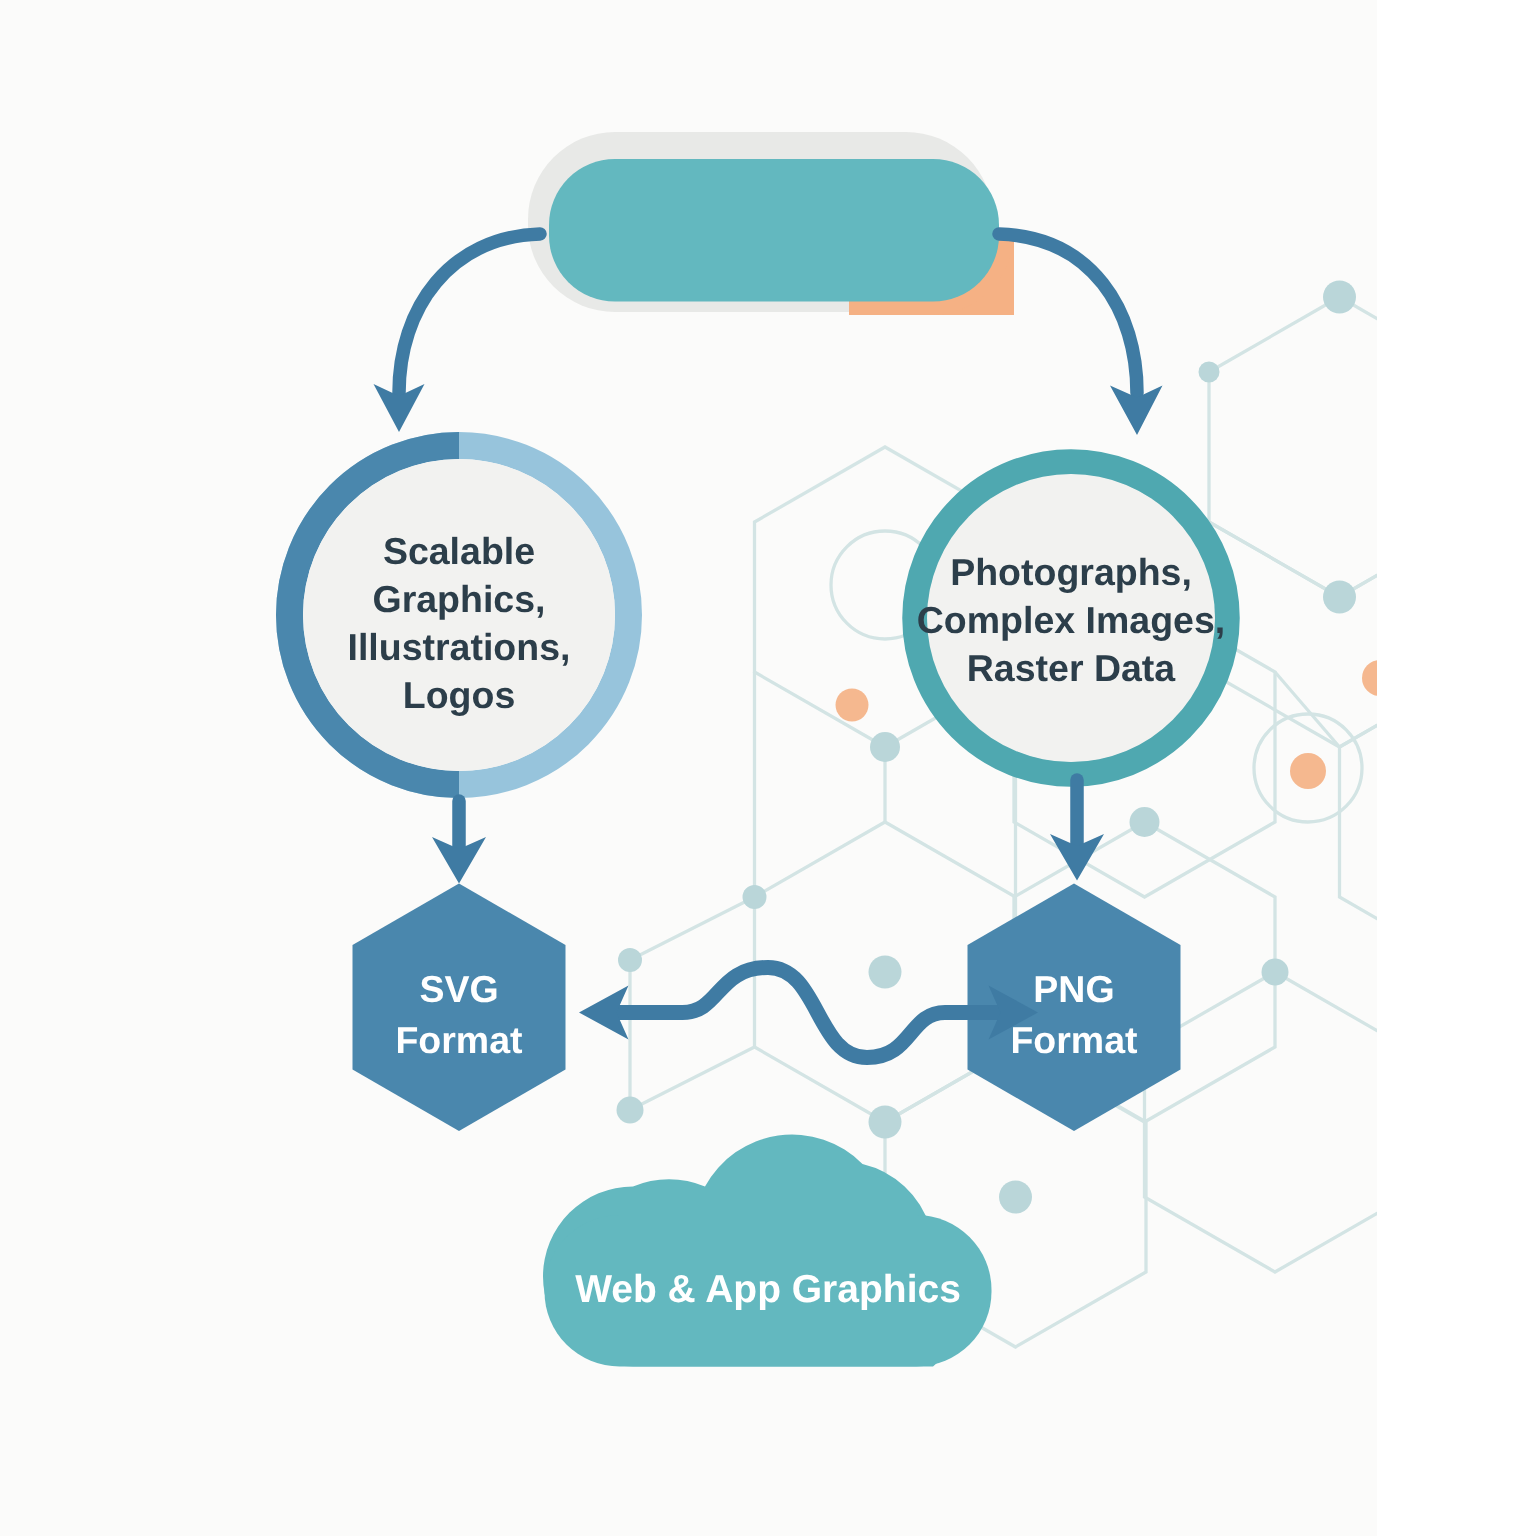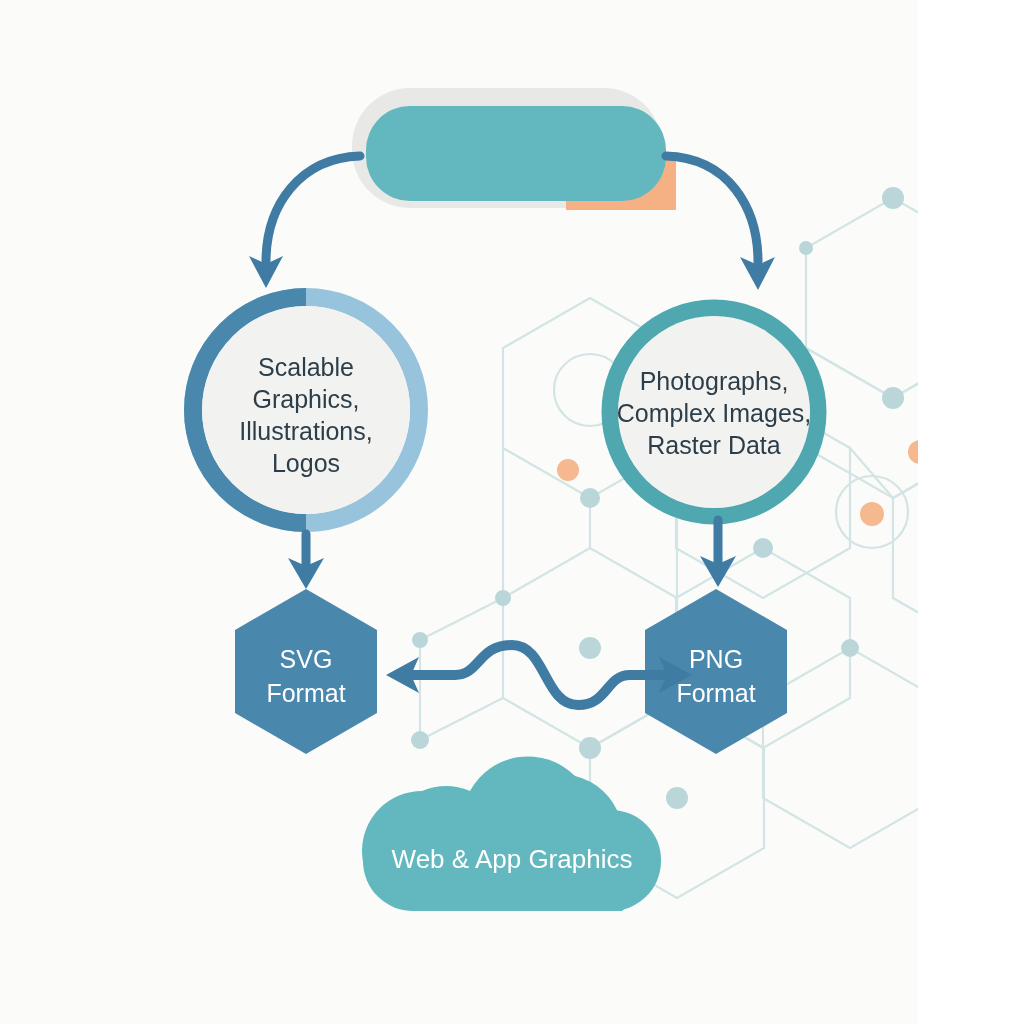--- a/index.html
+++ b/index.html
@@ -9,20 +9,21 @@
   }
   body {
     font-family: "Liberation Sans", sans-serif;
   }
   #canvas {
     position: relative;
     width: 918px;
     height: 1024px;
     background: #fbfbfa;
     overflow: hidden;
+    font-weight: bold;
   }
   #diagram-svg {
     position: absolute;
     top: 0;
     left: 0;
     width: 1024px;
     height: 1024px;
   }
   .node-text {
     font-family: "Liberation Sans", sans-serif;

